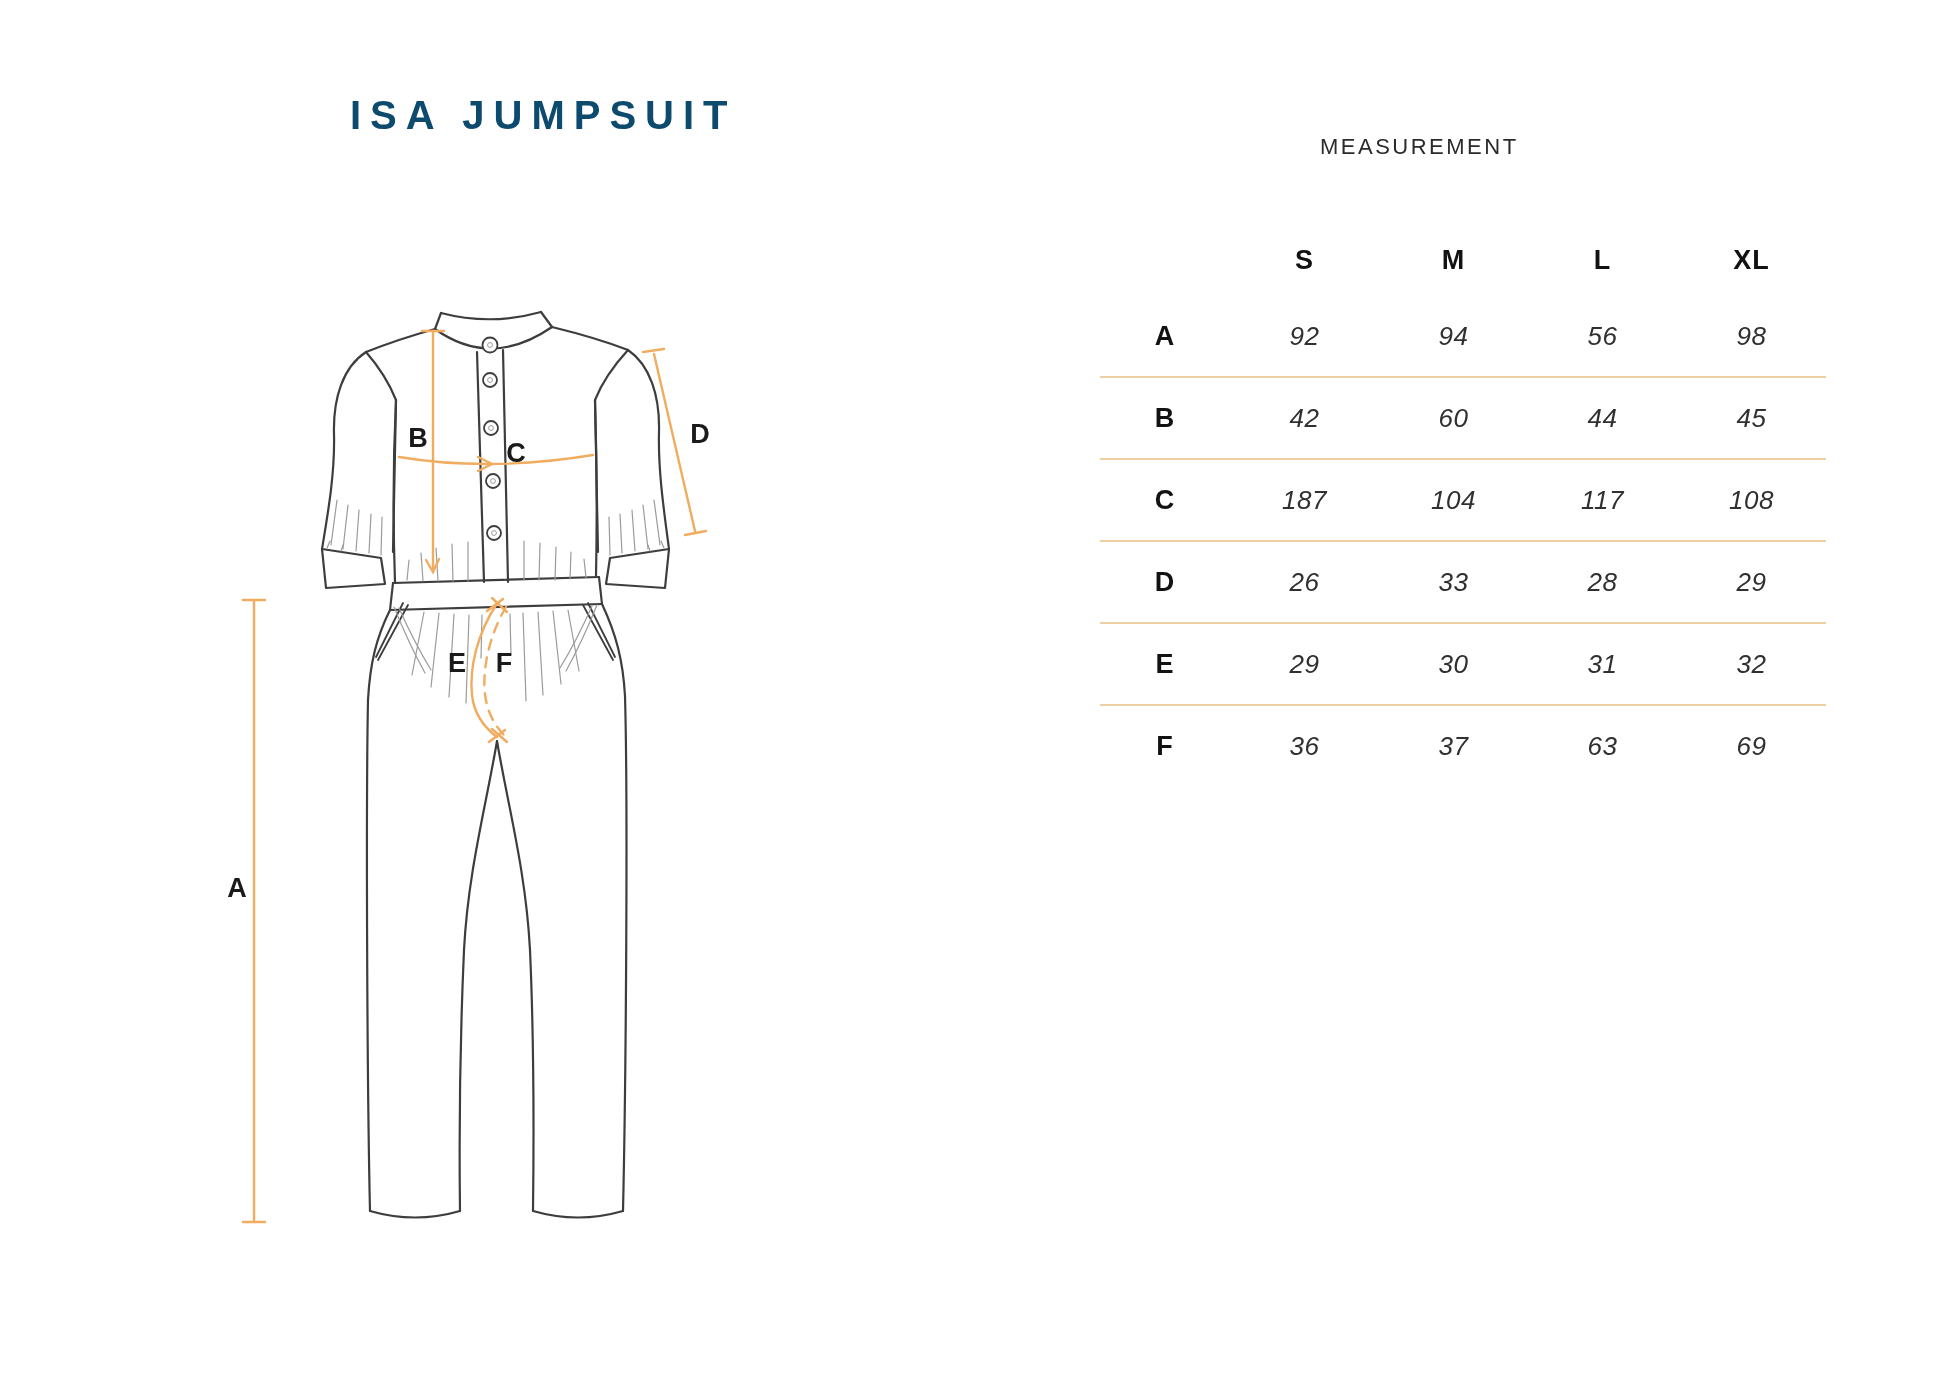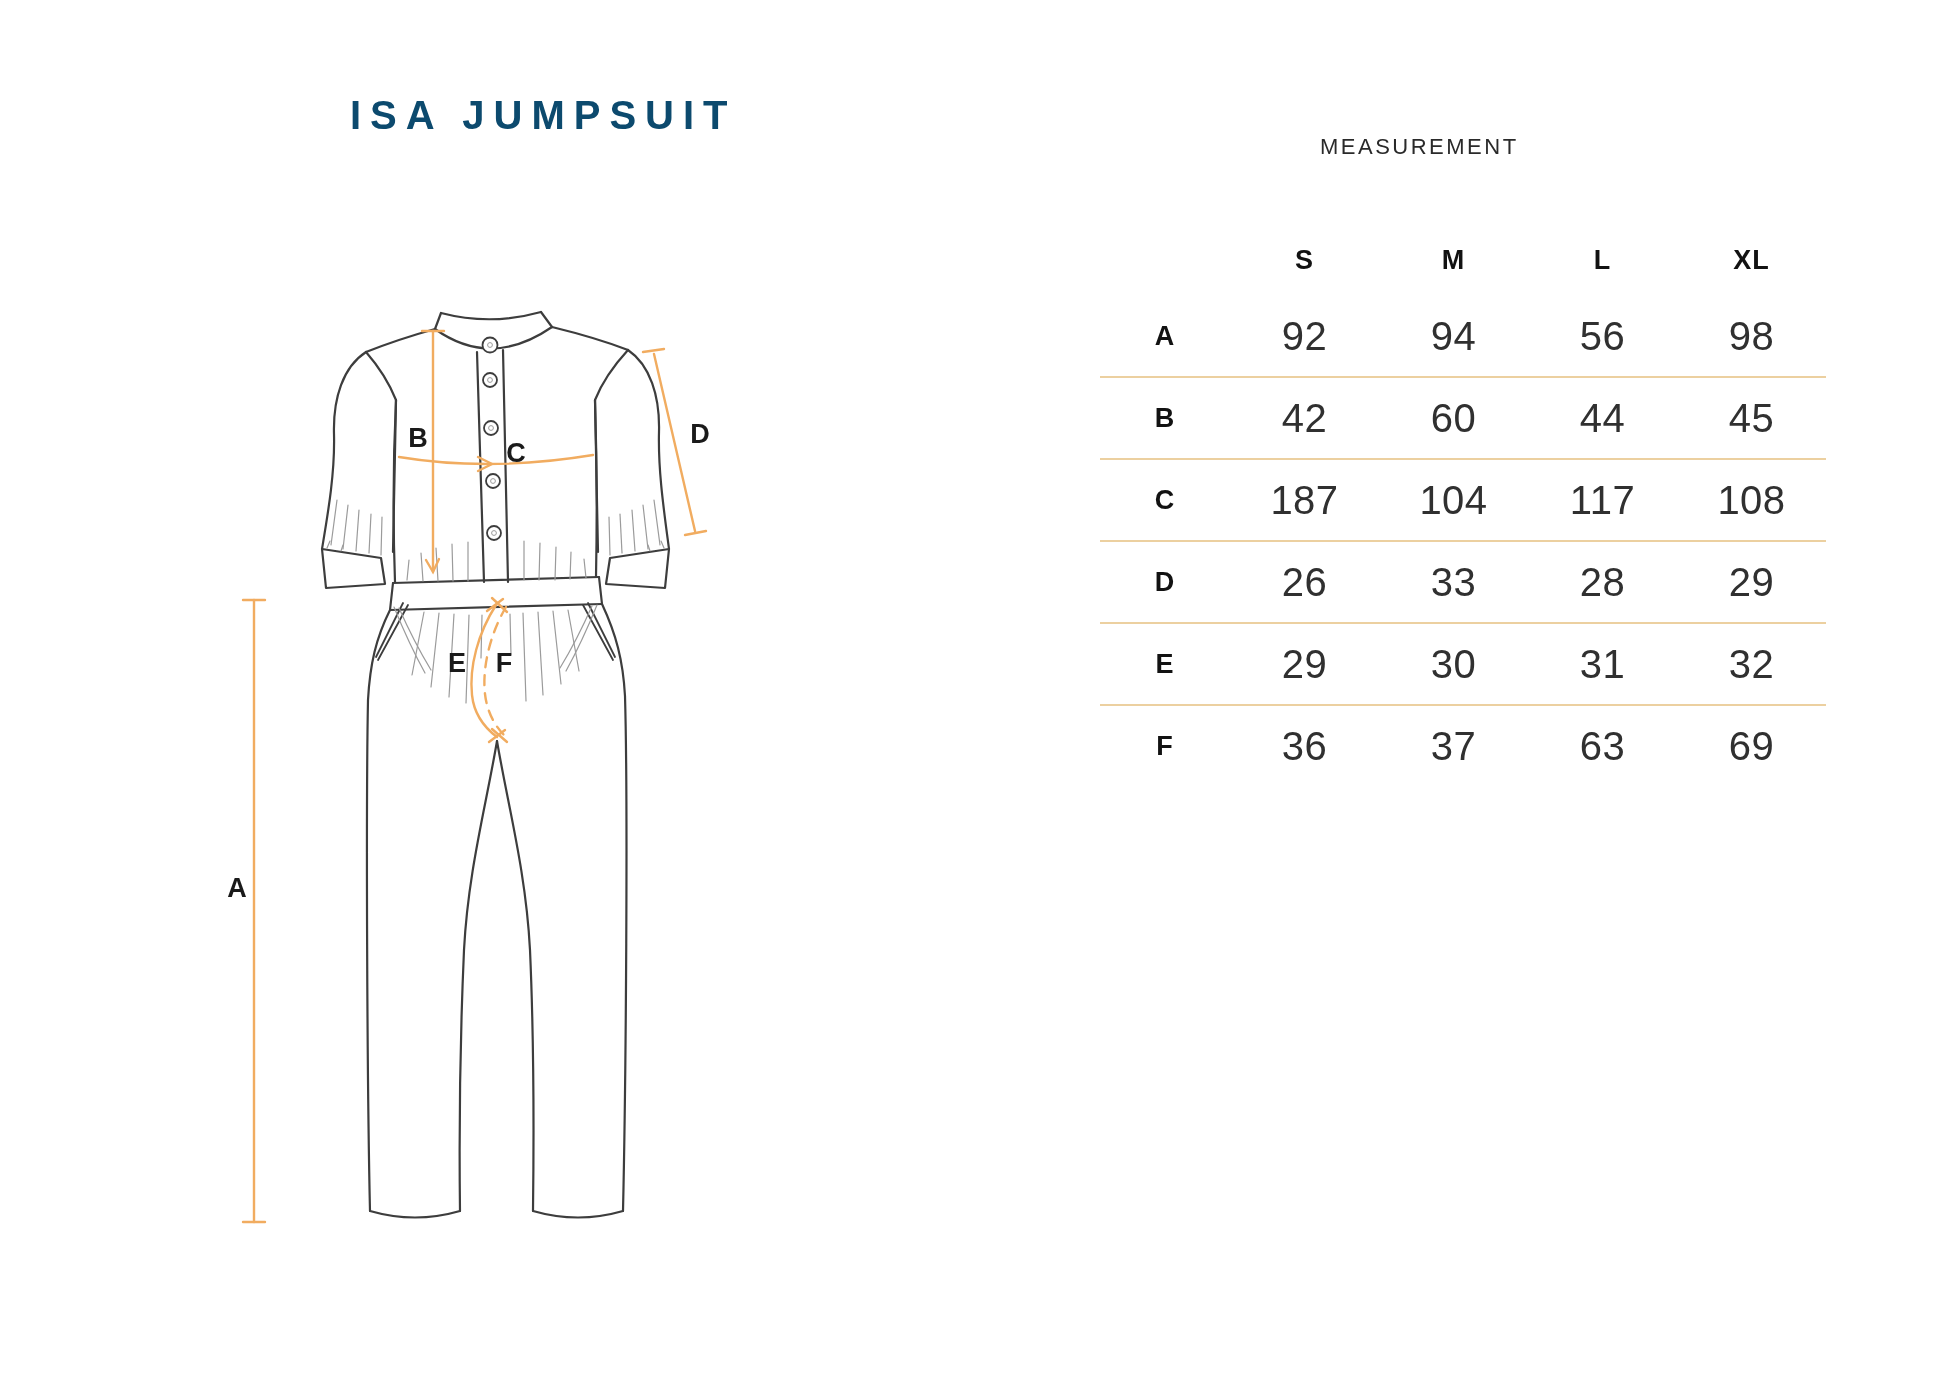--- a/index.html
+++ b/index.html
@@ -17,21 +17,21 @@
   }
   .size-table{position:absolute;left:1100px;top:224px;width:726px;}
   .trow{
     display:grid;grid-template-columns:130px repeat(4,149px);
     align-items:center;height:80px;
   }
   .trow.head{height:72px;}
   .trow.divided{border-bottom:2px solid #ecd0a0;}
   .cell{text-align:center;}
   .hdr{font-size:27px;font-weight:bold;color:#121212;letter-spacing:1px;}
-  .val{font-size:40px;font-weight:400;color:#303030;letter-spacing:0.5px;}
+  .val{font-size:26px;font-weight:400;color:#303030;letter-spacing:0.5px;font-style:italic;}
   .diagram{position:absolute;left:140px;top:228px;width:680px;height:1072px;}
   .diagram svg{display:block;}
   .diagram text{
     font-family:"Liberation Sans",sans-serif;font-weight:bold;
     font-size:27px;fill:#1a1a1a;
   }
 </style>
 </head>
 <body>
 

